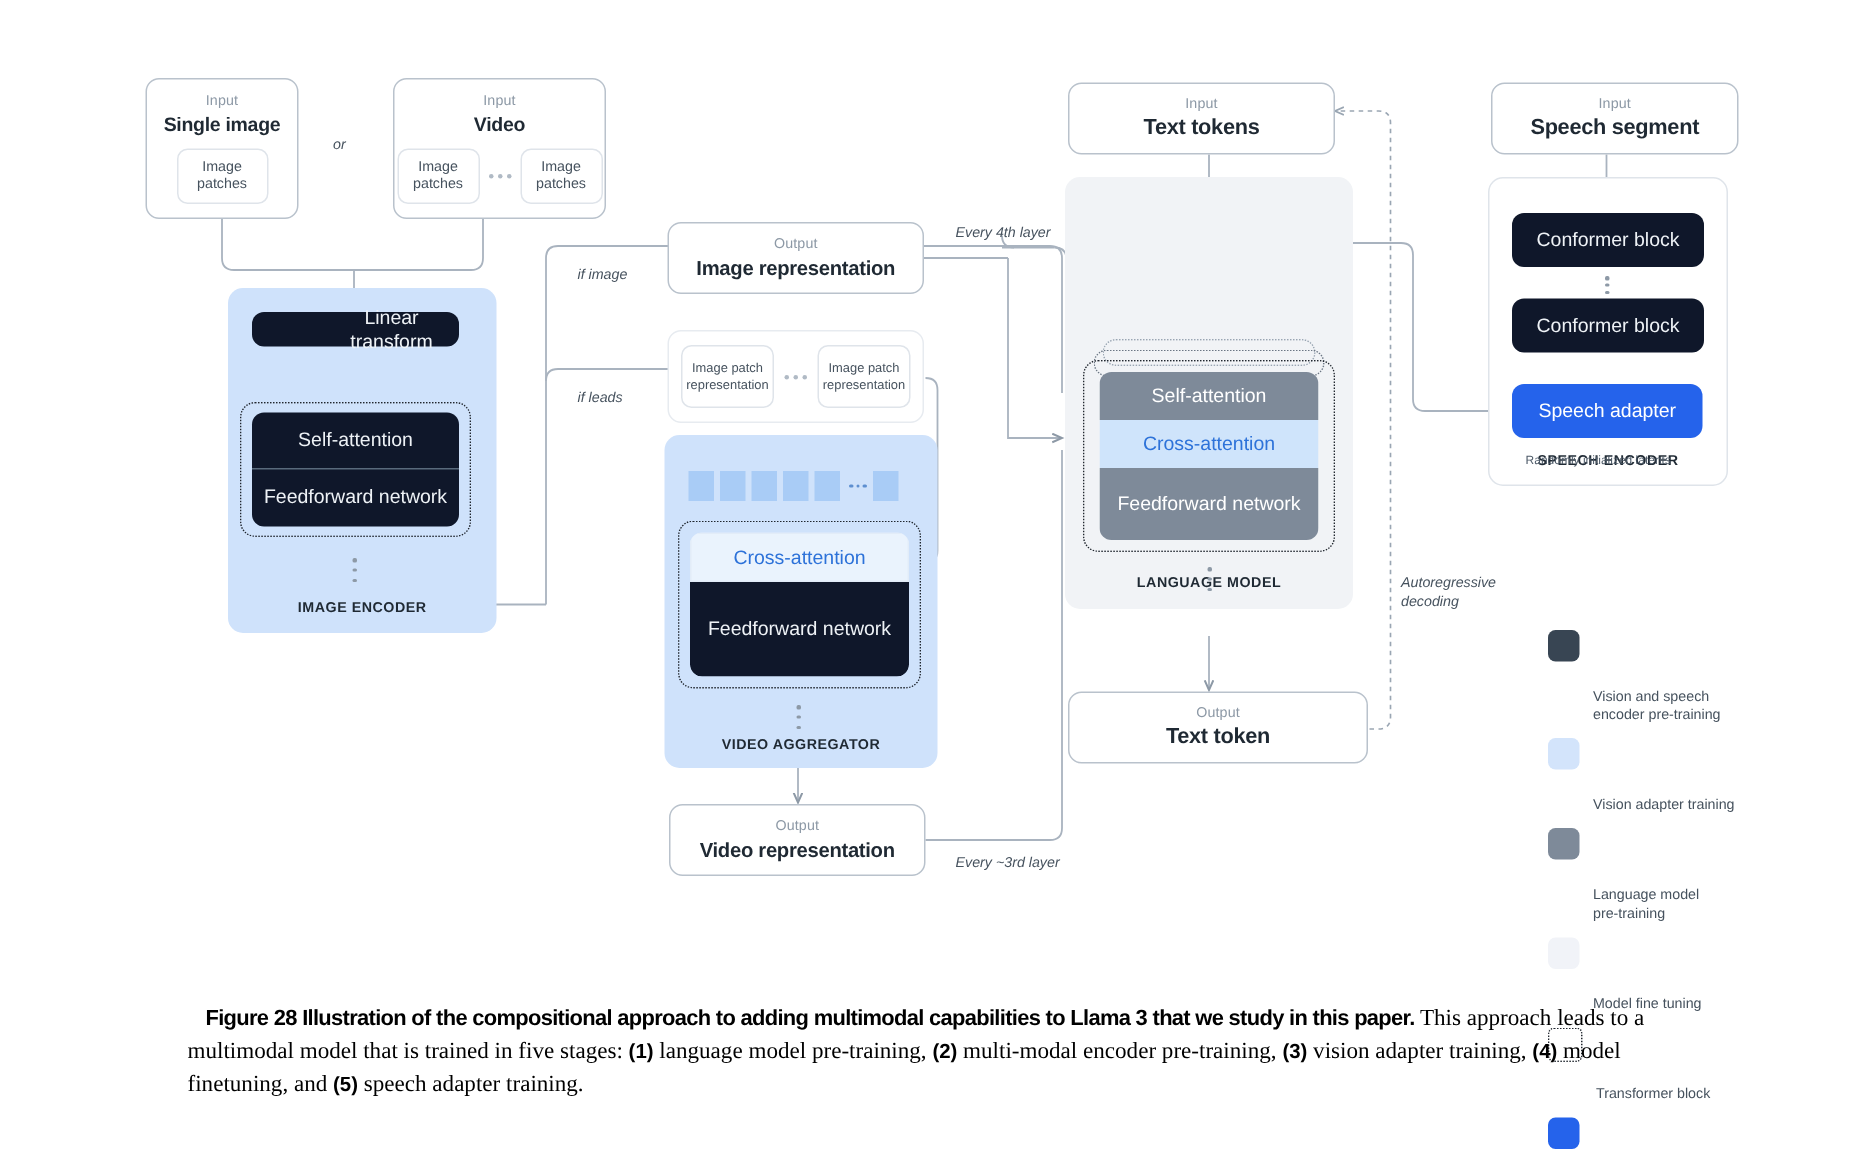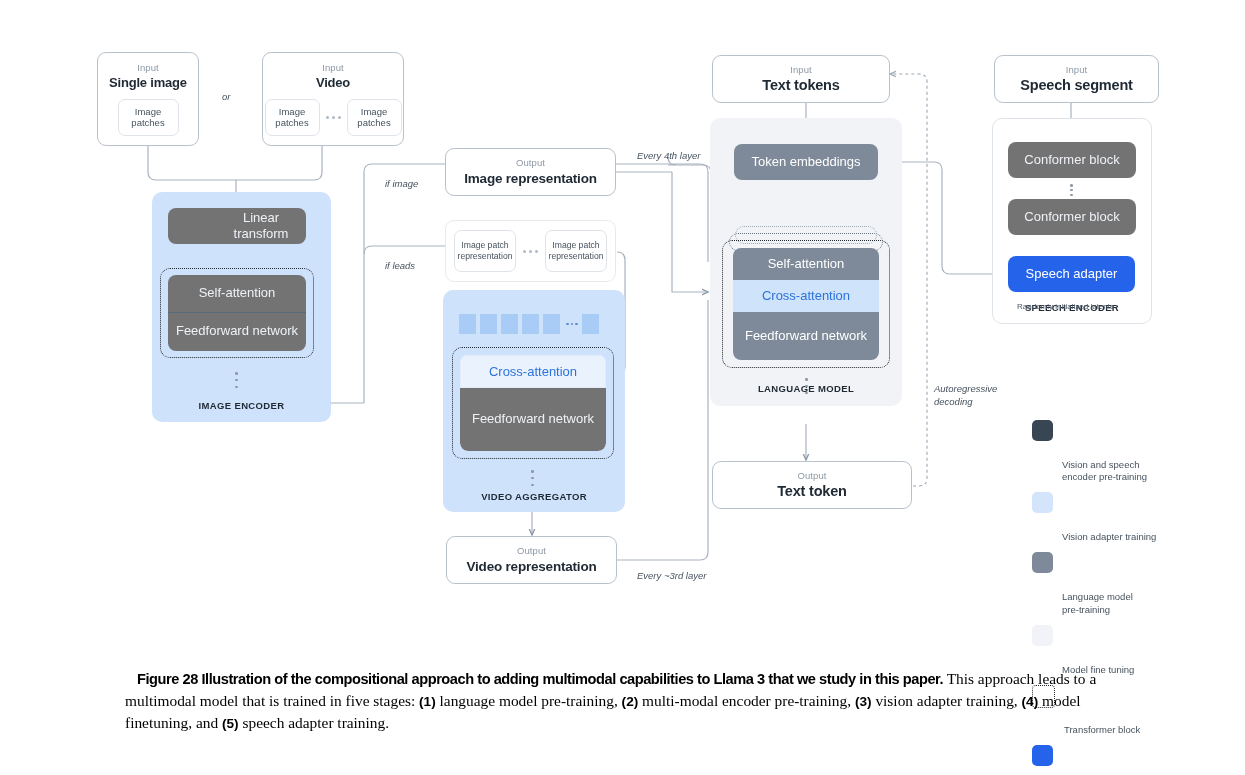--- a/index.html
+++ b/index.html
@@ -56,21 +56,21 @@
   }
   .small-box {
     background: #ffffff;
     border: 1px solid #dfe4ea;
     border-radius: 7px;
     font-size: 9.5px;
     color: #46525e;
     line-height: 1.25;
   }
   .dark-block {
-    background: #737373;
+    background: #0f172a;
     border-radius: 8px;
     color: #eef2f6;
     font-size: 13px;
     font-weight: 400;
   }
   .gray-block {
     background: #7e8a99;
     color: #ffffff;
     font-size: 13px;
   }
@@ -321,21 +321,21 @@
           <i style="display:block;width:3px;height:3px;border-radius:50%;background:#b0bac5;"></i>
           <i style="display:block;width:3px;height:3px;border-radius:50%;background:#b0bac5;"></i>
           <i style="display:block;width:3px;height:3px;border-radius:50%;background:#b0bac5;"></i>
         </div>
         <div class="node small-box" style="position:static; width:55px; height:37px;">
           <span>Image patches</span>
         </div>
       </div>
     </div>
 
-    <div class="node dark-block" style="left:168px; top:208px; width:138px; height:36px;padding-left:48px;">
+    <div class="node dark-block" style="left:168px; top:208px; width:138px; height:23px;padding-left:48px;">
       <span>Linear transform</span>
     </div>
 
     <div class="dashed-group" style="left:160px; top:268px; width:154px; height:90px;"></div>
     <div class="node dark-block" style="left:168px; top:275px; width:138px; height:76px; border-radius:8px; padding:0;">
       <div style="width:100%; height:37px; display:flex; align-items:center; justify-content:center; border-bottom:1px solid #596a7c;">
         <span>Self-attention</span>
       </div>
       <div style="width:100%; height:39px; display:flex; align-items:center; justify-content:center; line-height:1.15;">
         <span>Feedforward network</span>
@@ -409,23 +409,20 @@
     <div class="edge-label" style="left:934px; top:383px; line-height:1.35;">
       <span>Autoregressive</span><br>
       <span>decoding</span>
     </div>
 
     <div class="node io-box" style="left:712px; top:55px; width:178px; height:48px;">
       <div class="io-kicker">Input</div>
       <div class="io-title">Text tokens</div>
     </div>
 
-    <div class="node gray-block" style="left:734px; top:144px; width:144px; height:36px; border-radius:8px;">
-      <span>Token embeddings</span>
-    </div>
 
     <div class="dashed-group" style="left:735px; top:226px; width:142px; height:18px; border-color:#9aa6b3; border-width:1.2px;"></div>
     <div class="dashed-group" style="left:729px; top:233px; width:154px; height:18px; border-color:#6b7684; border-width:1.3px;"></div>
     <div class="dashed-group" style="left:722px; top:240px; width:168px; height:128px;"></div>
 
     <div class="node" style="left:733px; top:248px; width:146px; height:112px; border-radius:8px; overflow:hidden; padding:0;">
       <div class="node gray-block" style="position:static; width:146px; height:32px;">
         <span>Self-attention</span>
       </div>
       <div class="node lightblue-block" style="position:static; width:146px; height:32px;">

